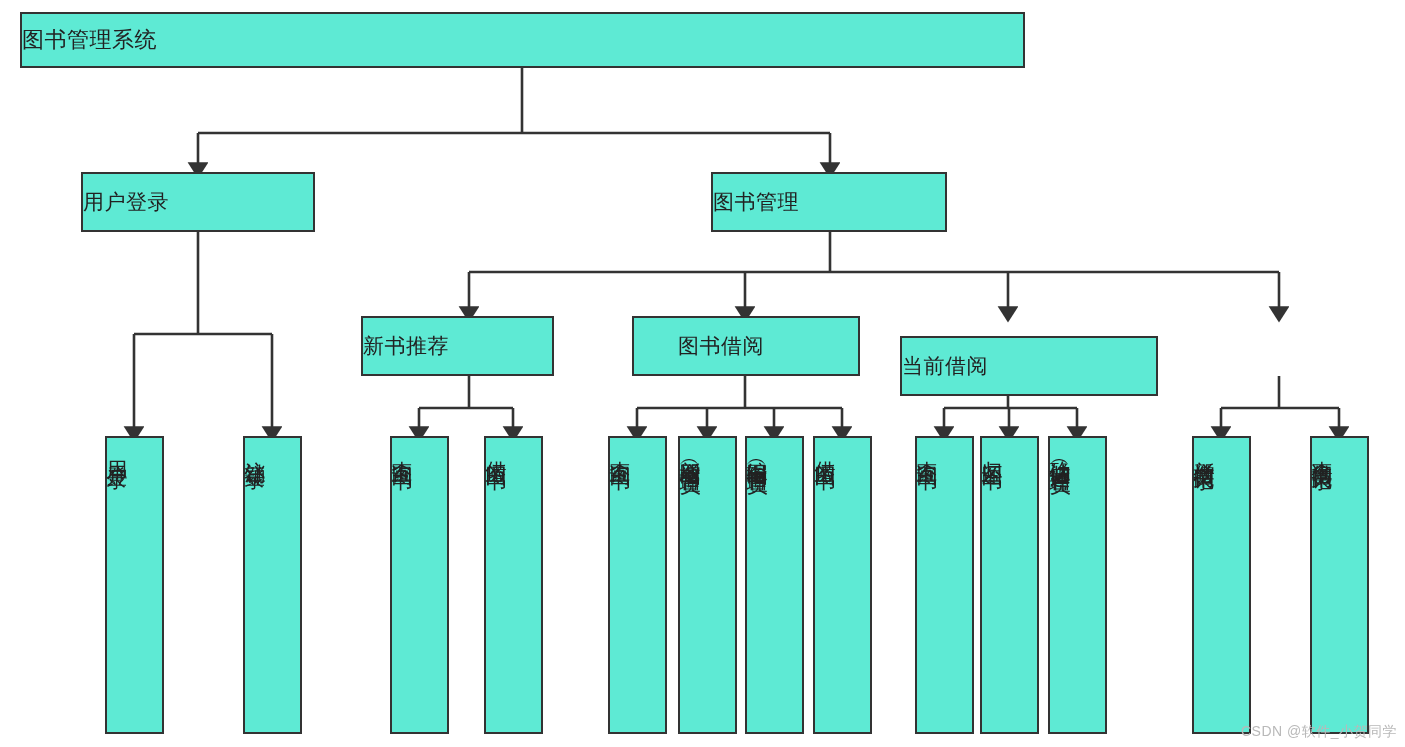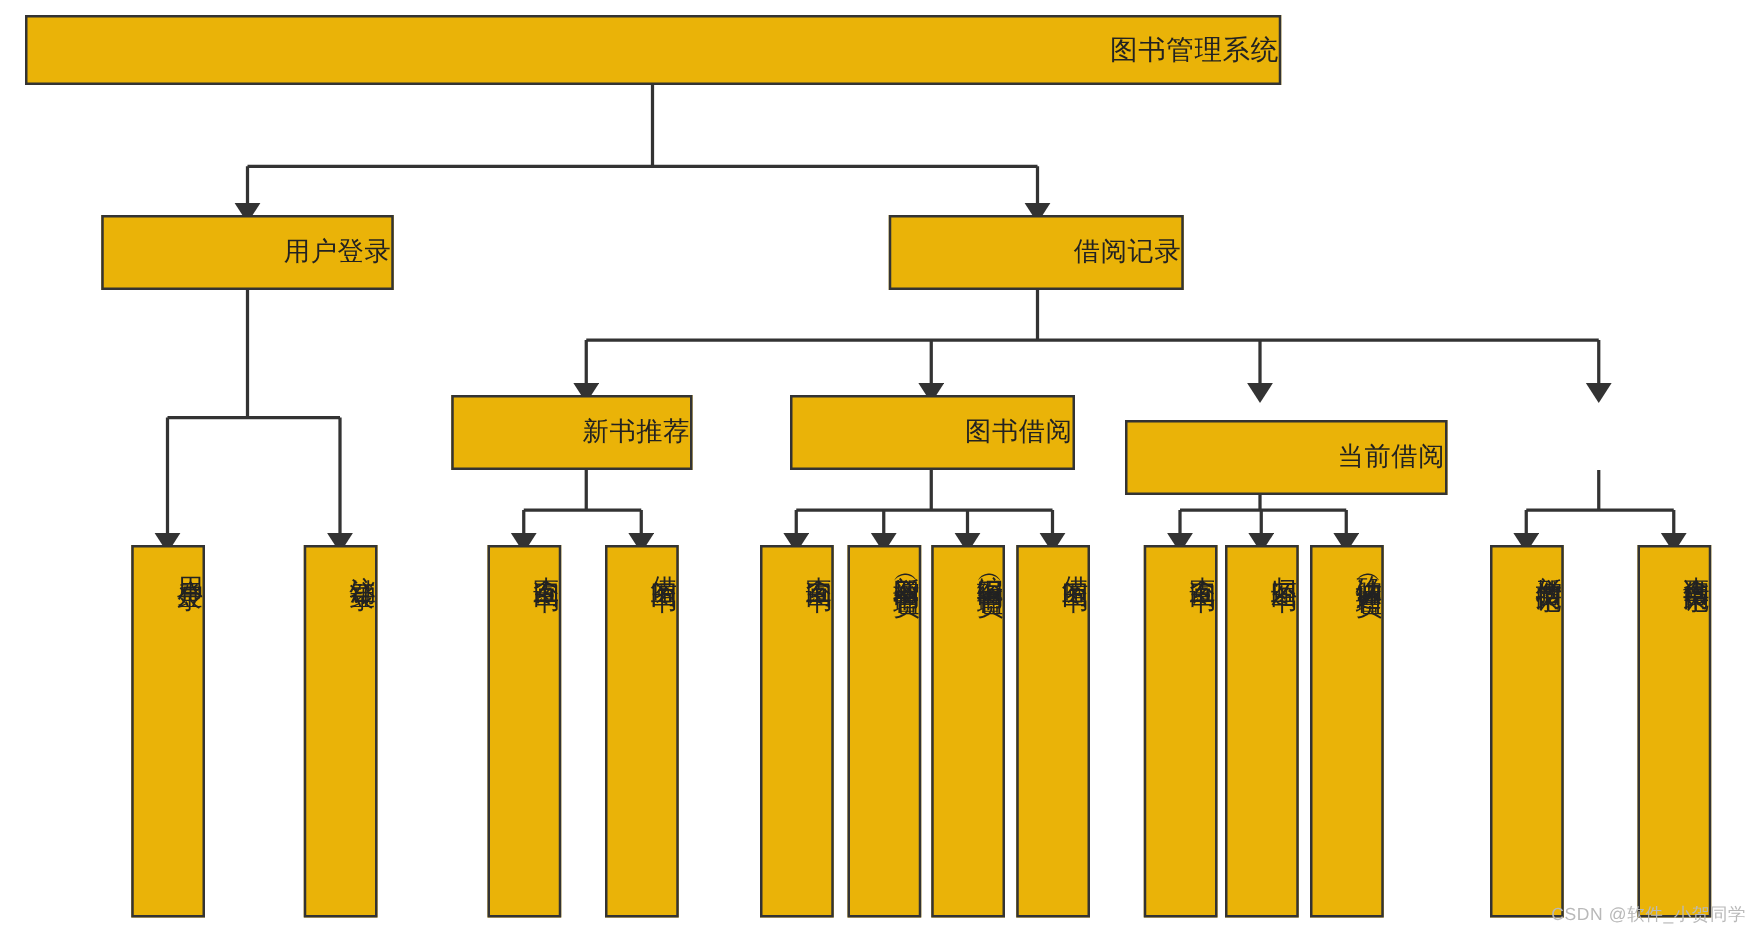--- a/index.html
+++ b/index.html
@@ -22,25 +22,25 @@
     position: absolute;
     left: 0;
     top: 0;
     width: 1405px;
     height: 747px;
     pointer-events: none;
   }
   .node {
     position: absolute;
     box-sizing: border-box;
-    background: #eab308;
+    background: #5eead4;
     border: 2px solid #333333;
     display: flex;
     align-items: center;
-    justify-content: flex-end;
+    justify-content: flex-start;
     color: #222222;
   }
   .node .node-label {
     display: block;
     text-align: center;
     line-height: 1.18;
     color: #222222;
   }
   
   .node.horiz .node-label {
@@ -133,27 +133,27 @@
   </svg>
 
   <div class="node horiz root" style="left:20px; top:12px; width:1005px; height:56px;">
     <span class="node-label">图书管理系统</span>
   </div>
 
   <div class="node horiz" style="left:81px; top:172px; width:234px; height:60px;">
     <span class="node-label">用户登录</span>
   </div>
   <div class="node horiz" style="left:711px; top:172px; width:236px; height:60px;">
-    <span class="node-label">借阅记录</span>
+    <span class="node-label">图书管理</span>
   </div>
 
   <div class="node horiz" style="left:361px; top:316px; width:193px; height:60px;">
     <span class="node-label">新书推荐</span>
   </div>
-  <div class="node horiz" style="left:632px; top:316px; width:228px; height:60px;">
+  <div class="node horiz" style="left:632px; top:316px; width:228px; height:60px;padding-left:44px;">
     <span class="node-label">图书借阅</span>
   </div>
   <div class="node horiz" style="left:900px; top:316px; width:258px; height:60px;margin-top:20px;">
     <span class="node-label">当前借阅</span>
   </div>
 
   <div class="node vert" style="left:105px; top:436px; width:59px; height:298px;">
     <span class="node-label">用户登录</span>
   </div>
   <div class="node vert" style="left:243px; top:436px; width:59px; height:298px;">

